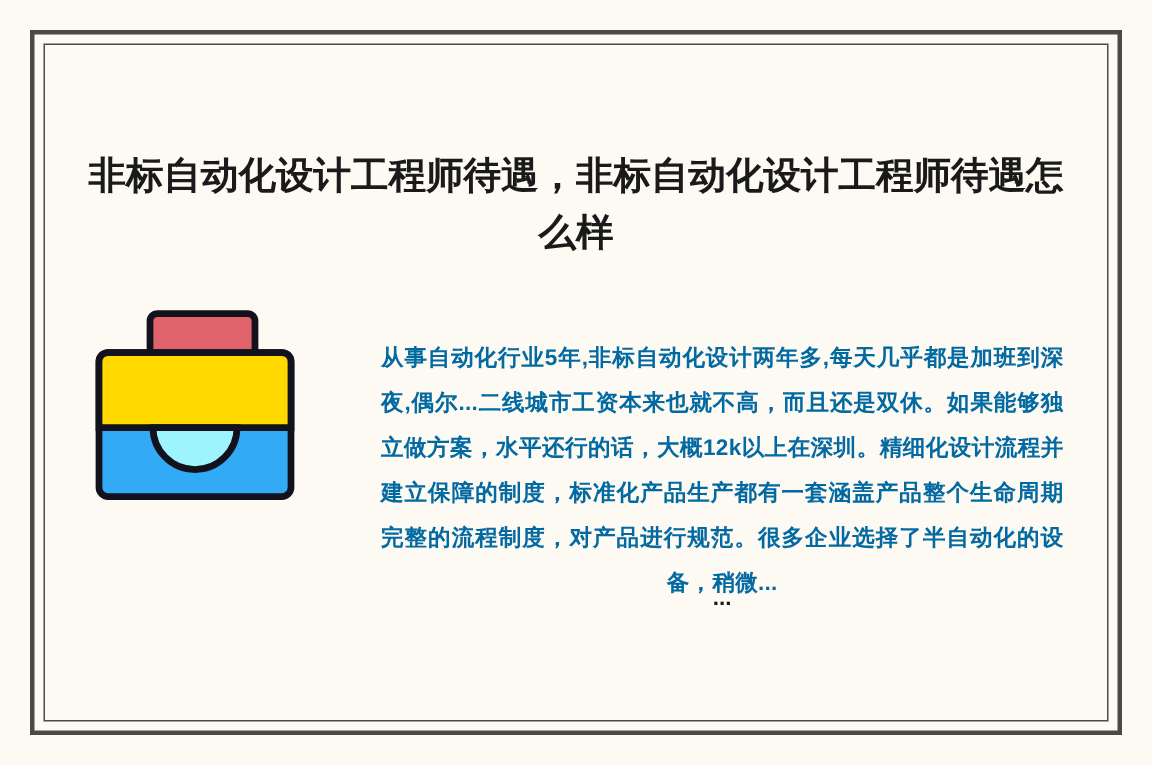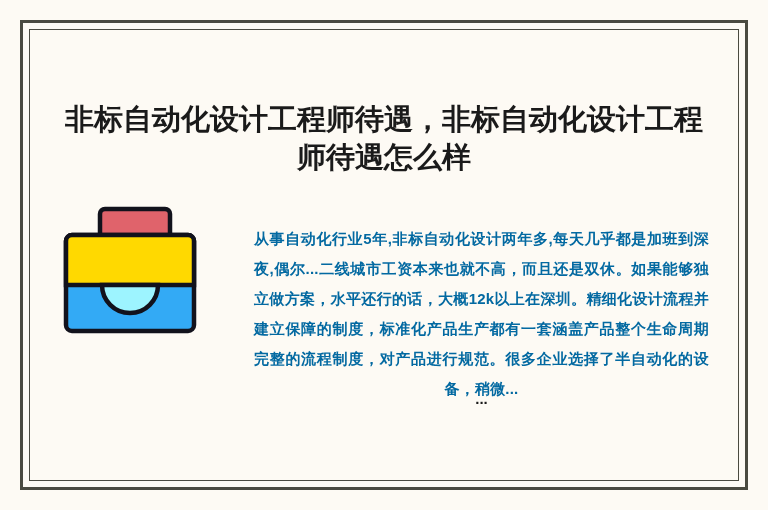--- a/index.html
+++ b/index.html
@@ -46,21 +46,21 @@
     right: 29px;
     bottom: 29px;
     box-sizing: border-box;
   }
   .title {
     position: absolute;
     left: 28px;
     right: 28px;
     top: 52px;
     text-align: center;
-    font-size: 29px;
+    font-size: 25px;
     line-height: 38px;
     font-weight: bold;
     color: #1a1a1a;
     letter-spacing: 0px;
   }
   
   .illustration {
     position: absolute;
     left: 29px;
     top: 172px;

